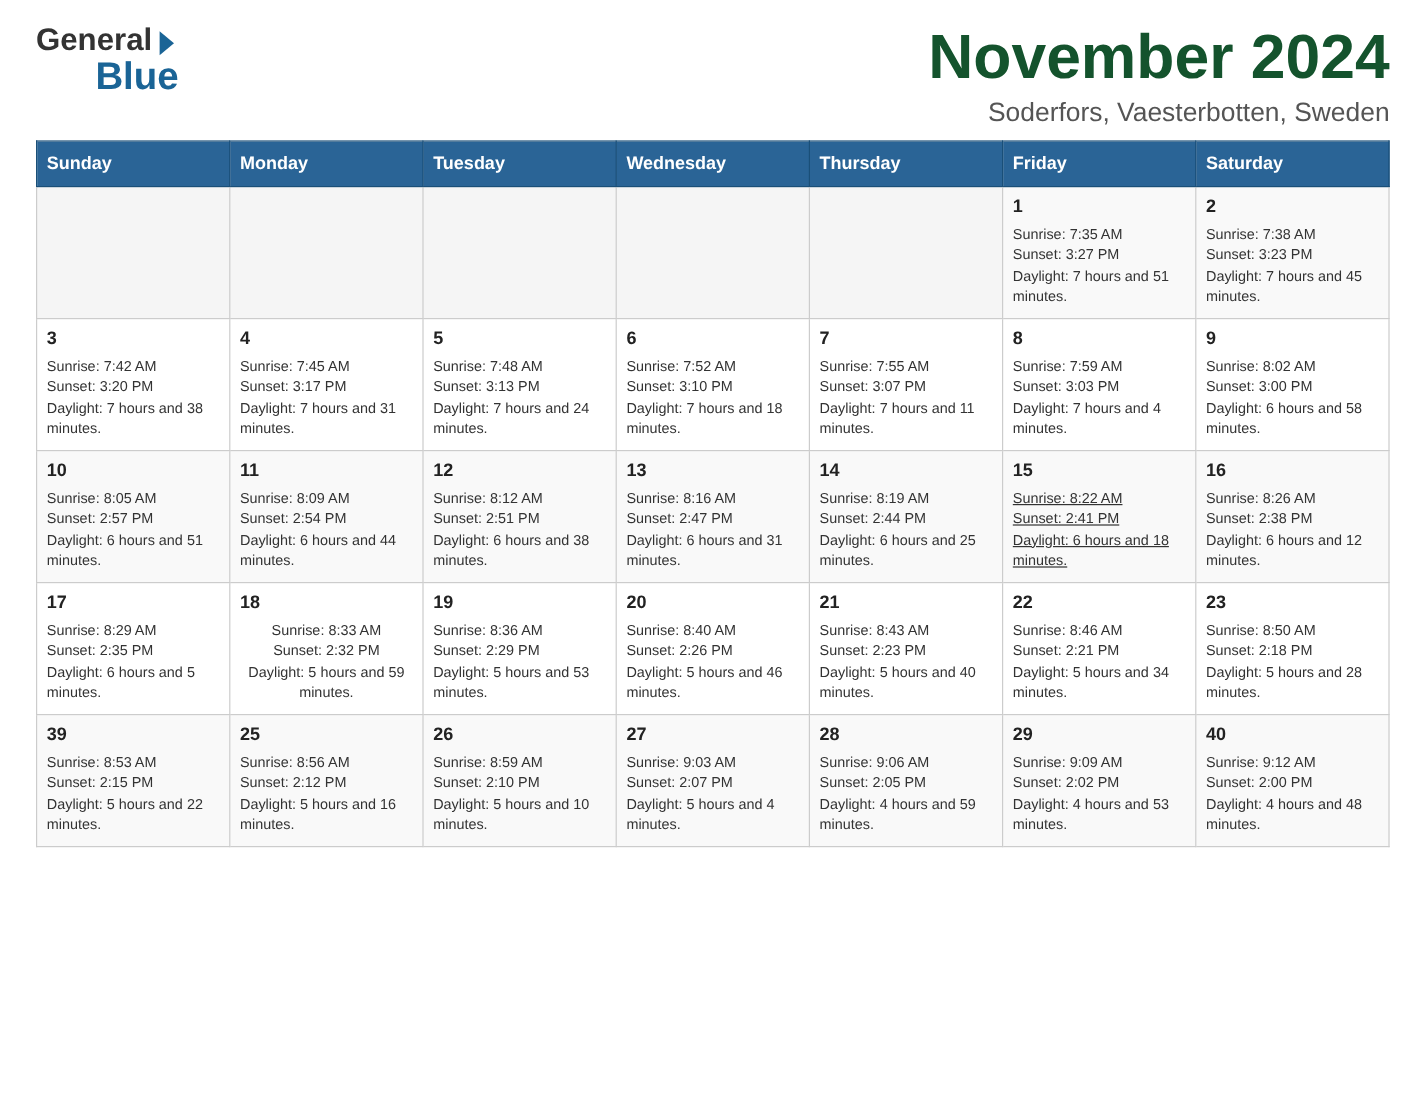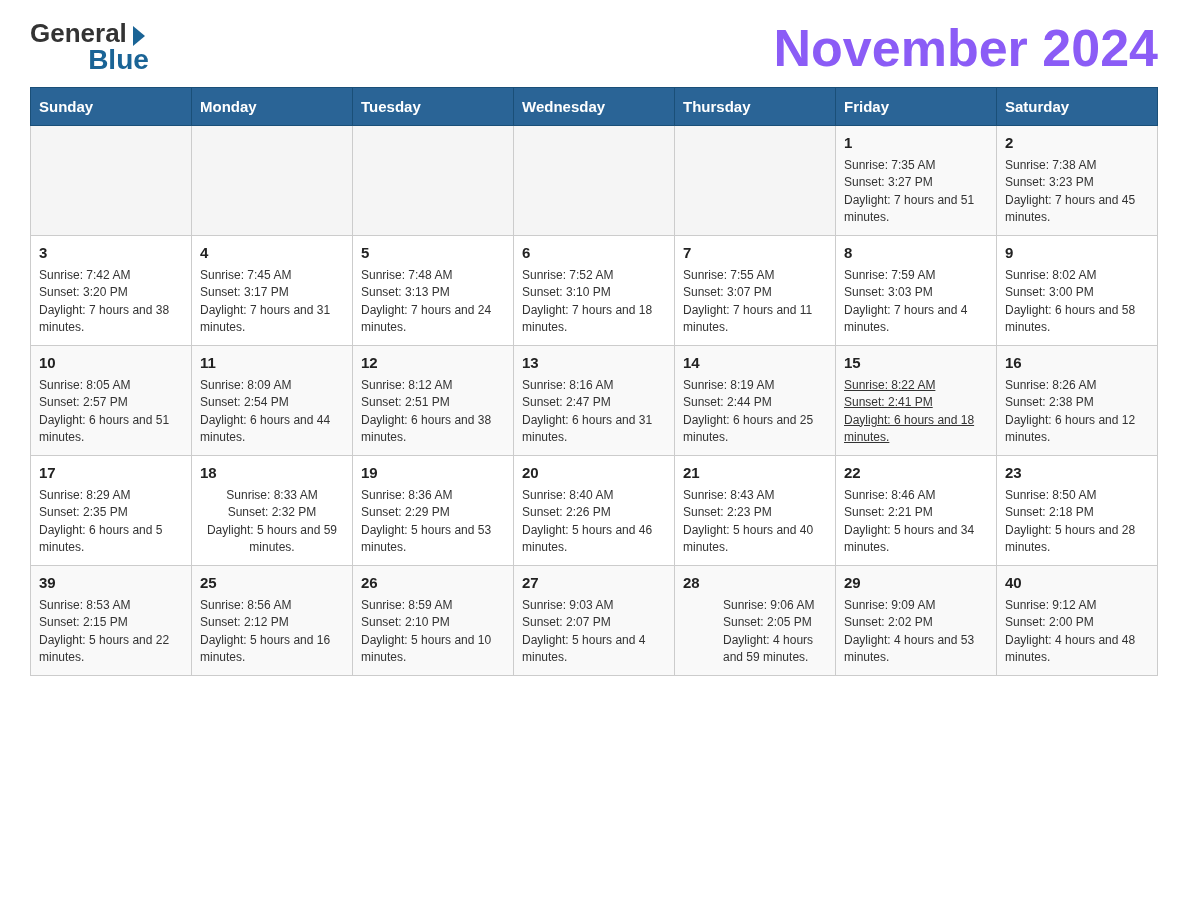--- a/index.html
+++ b/index.html
@@ -22,21 +22,21 @@
       flex-direction: column;
       align-items: flex-end;
     }
     .logo-general {
       font-size: 26px;
       font-weight: bold;
       color: #333;
       line-height: 1;
     }
     .logo-blue {
-      font-size: 28px;
+      font-size: 32px;
       font-weight: bold;
       color: #1a6496;
       line-height: 1;
     }
     .logo-arrow {
       display: inline-block;
       width: 0;
       height: 0;
       border-left: 10px solid transparent;
       border-right: 10px solid transparent;
@@ -49,21 +49,21 @@
     }
     .logo-text {
       line-height: 1.1;
     }
     .title-block {
       text-align: right;
     }
     .month-title {
       font-size: 52px;
       font-weight: bold;
-      color: #8b5cf6;
+      color: #14532d;
       line-height: 1.1;
     }
     .subtitle {
       font-size: 22px;
       color: #555;
       margin-top: 4px;
     }
     table {
       width: 100%;
       border-collapse: collapse;
@@ -118,20 +118,21 @@
   <div class="logo">
     <div class="logo-text">
       <span class="logo-general">General</span><span class="logo-arrow"></span>
     </div>
     <div>
       <span class="logo-blue">Blue</span>
     </div>
   </div>
   <div class="title-block">
     <div class="month-title">November 2024</div>
+    <div class="subtitle">Soderfors, Vaesterbotten, Sweden</div>
   </div>
 </div>
 
 <table>
   <thead>
     <tr>
     <th>Sunday</th>
         <th>Monday</th>
         <th>Tuesday</th>
         <th>Wednesday</th>
@@ -312,21 +313,21 @@
 Daylight: 5 hours and 10 minutes.</div>
         </td>
         <td>
           <span class="day-number">27</span>
           <div class="day-info" style="white-space: pre-line;">Sunrise: 9:03 AM
 Sunset: 2:07 PM
 Daylight: 5 hours and 4 minutes.</div>
         </td>
         <td>
           <span class="day-number">28</span>
-          <div class="day-info" style="white-space: pre-line; margin-left: 40px;">Sunrise: 9:06 AM
+          <div class="day-info" style="white-space: pre-line;">Sunrise: 9:06 AM
 Sunset: 2:05 PM
 Daylight: 4 hours and 59 minutes.</div>
         </td>
         <td>
           <span class="day-number">29</span>
           <div class="day-info" style="white-space: pre-line;">Sunrise: 9:09 AM
 Sunset: 2:02 PM
 Daylight: 4 hours and 53 minutes.</div>
         </td>
         <td>

